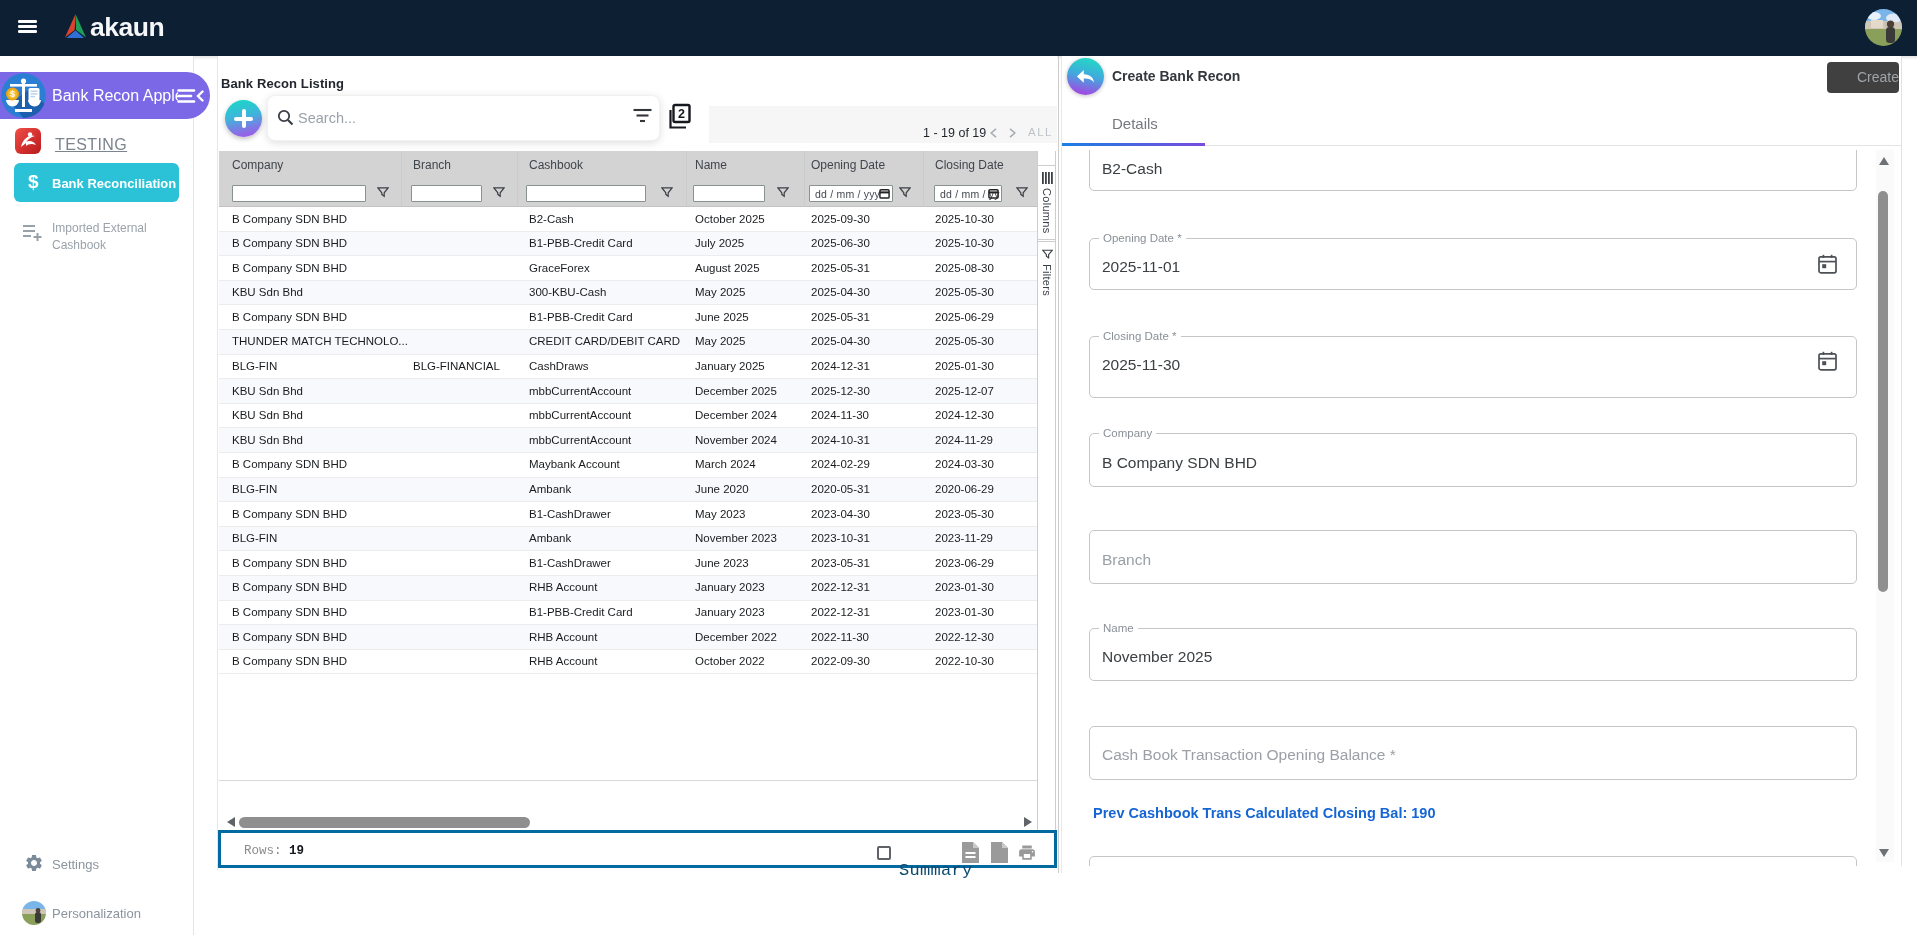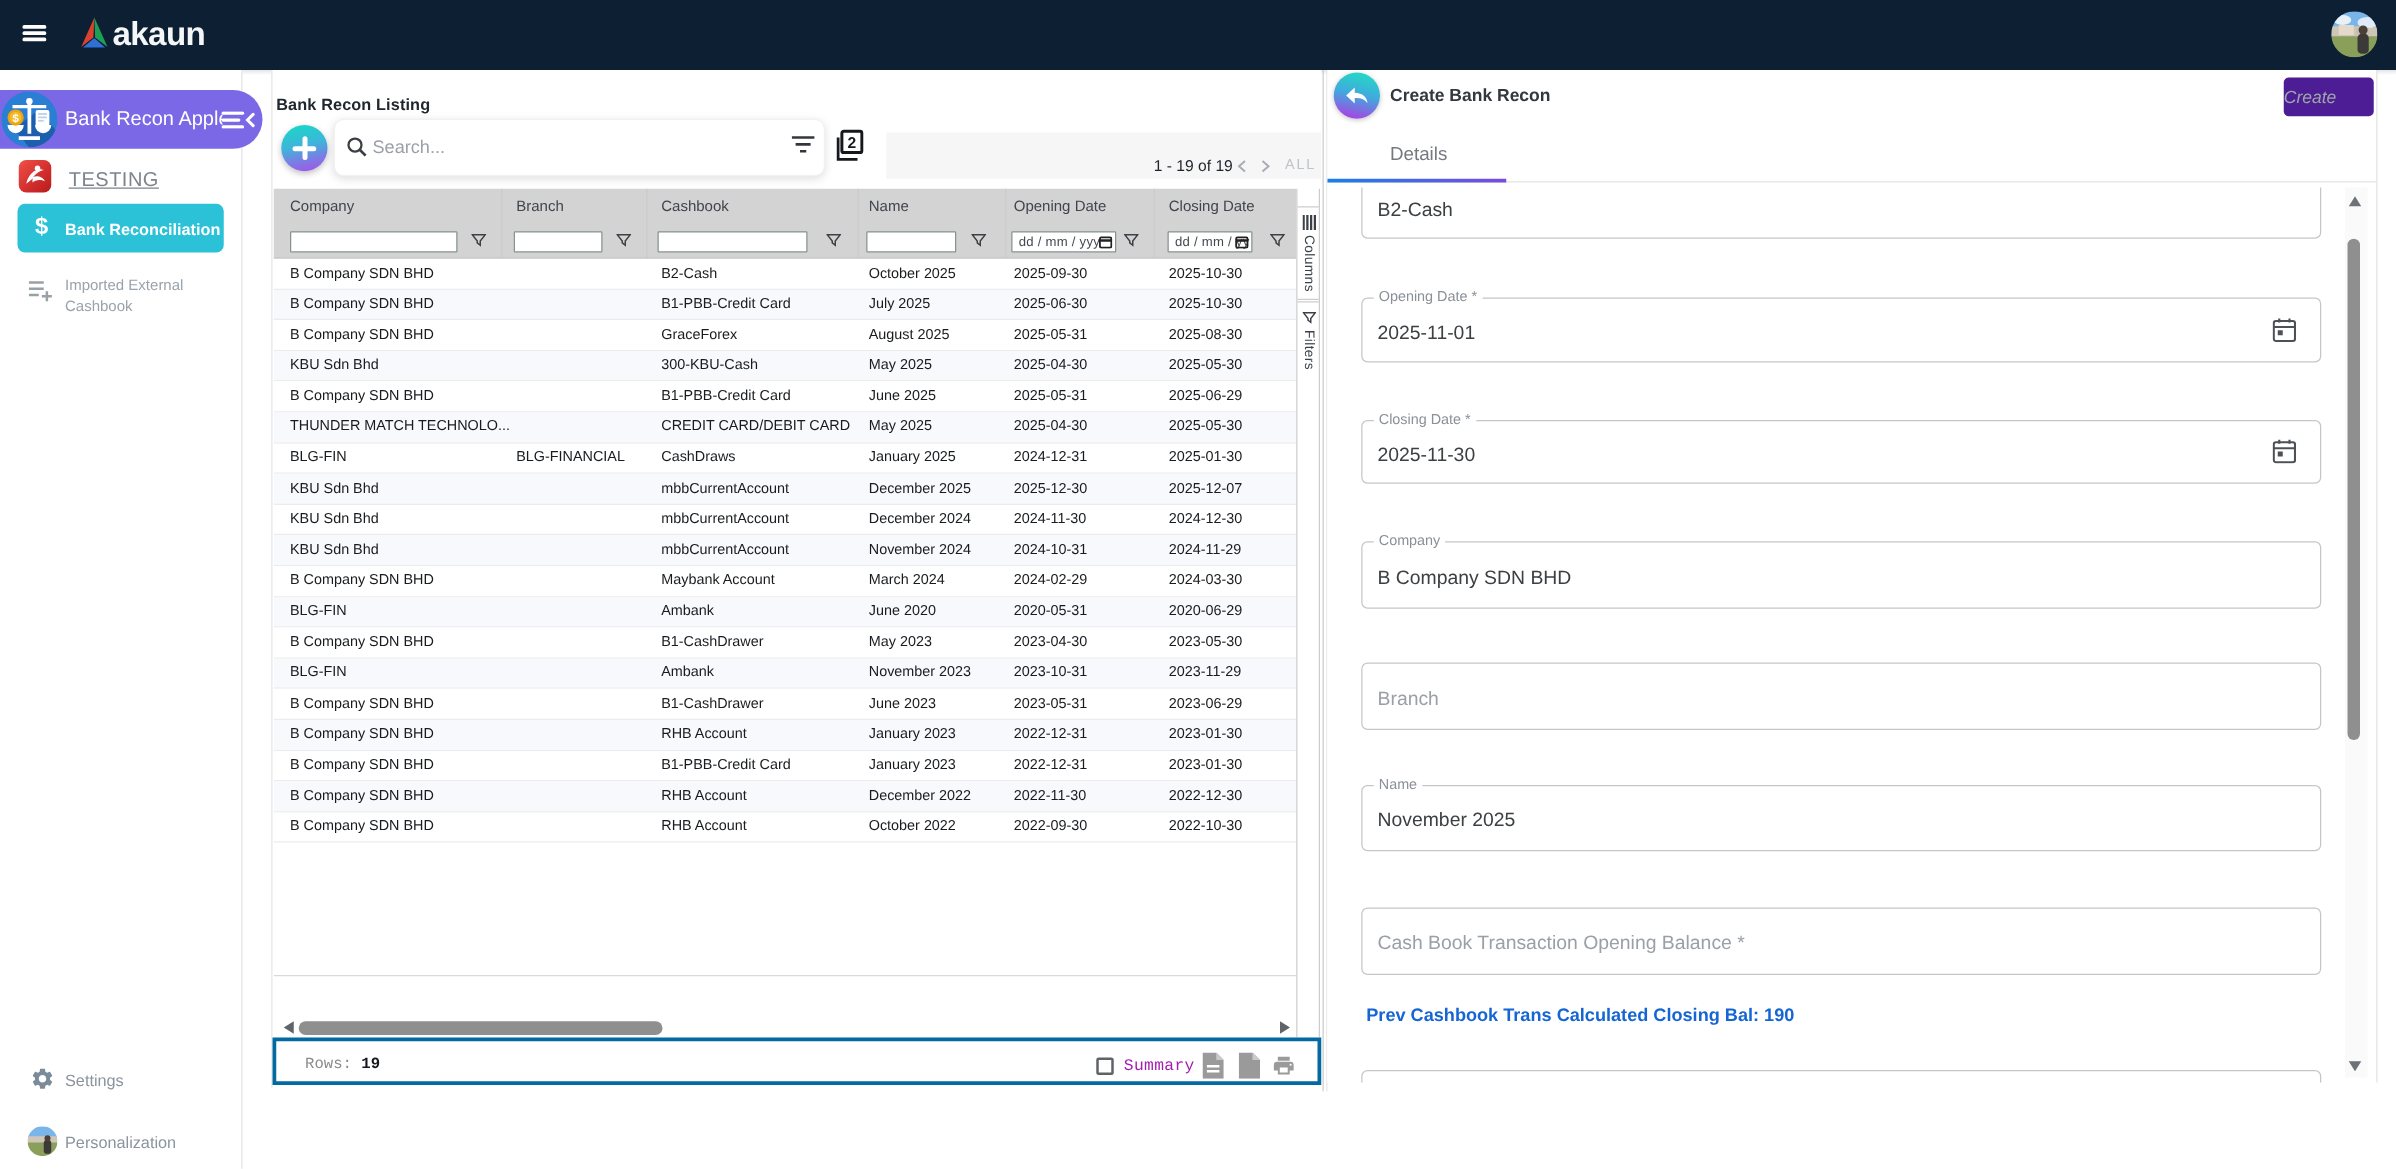--- a/index.html
+++ b/index.html
@@ -71,33 +71,33 @@
 .vtext { position:absolute; left:3px; font-size:11px; color:#3c4147; writing-mode:vertical-rl; letter-spacing:0.3px; }
 
 
 #hscroll { position:absolute; left:1px; top:756px; width:818px; height:18px; }
 #hthumb { position:absolute; left:20px; top:5px; width:291px; height:11px; border-radius:5.5px; background:#8f8f8f; }
 .harrow { position:absolute; top:5px; width:0; height:0; }
 #statusbar { position:absolute; left:0px; top:774px; width:839px; height:38px; border:3px solid #0369a1; background:#fff;font-family:Liberation Mono, monospace; }
 #rowslbl { position:absolute; left:23px; top:11px; font-size:12.5px; color:#8b8b8b; }
 #rowslbl b { color:#15181c; font-weight:700; }
 #chkbox { position:absolute; left:656px; top:13px; width:14px; height:14px; border:2px solid #5f6368; border-radius:2px; background:#fff; }
-#sumlbl { position:absolute; left:678px; top:12px; font-size:13px; color:#a21caf; letter-spacing:0.3px; }
+#sumlbl { position:absolute; left:678px; top:28px; font-size:17px; color:#0c4a6e; letter-spacing:0.3px; }
 
 
 #div1 { position:absolute; left:1058px; top:56px; width:1px; height:817px; background:#cdcdcd; }
 #div2 { position:absolute; left:1061px; top:56px; width:1px; height:817px; background:#e8e8e8; }
 
 
 #rpanel { position:absolute; left:1062px; top:56px; width:839px; height:810px; background:#fff; }
 #backbtn { position:absolute; left:5px; top:2px; width:37px; height:37px; border-radius:50%;
   background:linear-gradient(192deg, #26d3c7 12%, #41a9de 48%, #9c4ee2 88%); box-shadow:0 1px 4px rgba(0,0,0,0.25); }
 #rtitle { position:absolute; left:50px; top:12px; font-size:14px; font-weight:700; color:#33383d; }
-#createbtn { position:absolute; left:765px; top:6px; width:72px; height:31px; background:#4c1d95; border-radius:4px;
-  text-align:left; line-height:31px; font-size:14px; color:#9fa4a9;font-style:italic; }
+#createbtn { position:absolute; left:765px; top:6px; width:72px; height:31px; background:#404040; border-radius:4px;
+  text-align:right; line-height:31px; font-size:14px; color:#9fa4a9; }
 #dettab { position:absolute; left:50px; top:59px; font-size:15px; color:#75797e; }
 #tabline { position:absolute; left:0; top:89px; width:839px; height:1px; background:#e4e4e4; }
 #tabul { position:absolute; left:0; top:87px; width:143px; height:3px; background:linear-gradient(90deg,#1b7fe3,#7a4bdc); }
 #rcontent { position:absolute; left:0; top:94px; width:814px; height:716px; overflow:hidden; background:#fff; }
 .fld { position:absolute; left:27px; width:768px; border:1px solid #c6c6c6; border-radius:5px; background:#fff; }
 .fval { position:absolute; left:12px; font-size:15.5px; color:#3c4043; white-space:nowrap; }
 .fph  { position:absolute; left:12px; font-size:15.5px; color:#9aa0a6; white-space:nowrap; }
 .flabel { position:absolute; left:9px; top:-7px; font-size:11.5px; color:#8a9097; background:#fff; padding:0 4px; }
 .calicon { position:absolute; right:19px; }
 #rlink { position:absolute; left:31px; top:655px; font-size:14.5px; font-weight:700; color:#1566d4; }
@@ -488,21 +488,21 @@
         <span class="flabel">Opening Date *</span>
       <span class="fval" style="top:19px">2025-11-01</span>
       <svg class="calicon" style="top:15px" width="19" height="20" viewBox="0 0 19 20" fill="none" stroke="#4c5157" stroke-width="1.7">
         <rect x="1" y="2.8" width="17" height="16" rx="1.8"></rect>
         <line x1="1" y1="7.6" x2="18" y2="7.6"></line>
         <line x1="5.4" y1="0.8" x2="5.4" y2="4"></line>
           <line x1="13.6" y1="0.8" x2="13.6" y2="4"></line>
         <rect x="4.2" y="10.2" width="4" height="4" fill="#4c5157" stroke="none"></rect>
       </svg>
     </div>
-    <div class="fld" style="top:186px;height:51px;">
+    <div class="fld" style="top:186px;height:62px;">
         <span class="flabel">Closing Date *</span>
       <span class="fval" style="top:19px">2025-11-30</span>
       <svg class="calicon" style="top:14px" width="19" height="20" viewBox="0 0 19 20" fill="none" stroke="#4c5157" stroke-width="1.7">
         <rect x="1" y="2.8" width="17" height="16" rx="1.8"></rect>
         <line x1="1" y1="7.6" x2="18" y2="7.6"></line>
         <line x1="5.4" y1="0.8" x2="5.4" y2="4"></line>
           <line x1="13.6" y1="0.8" x2="13.6" y2="4"></line>
         <rect x="4.2" y="10.2" width="4" height="4" fill="#4c5157" stroke="none"></rect>
       </svg>
     </div>

